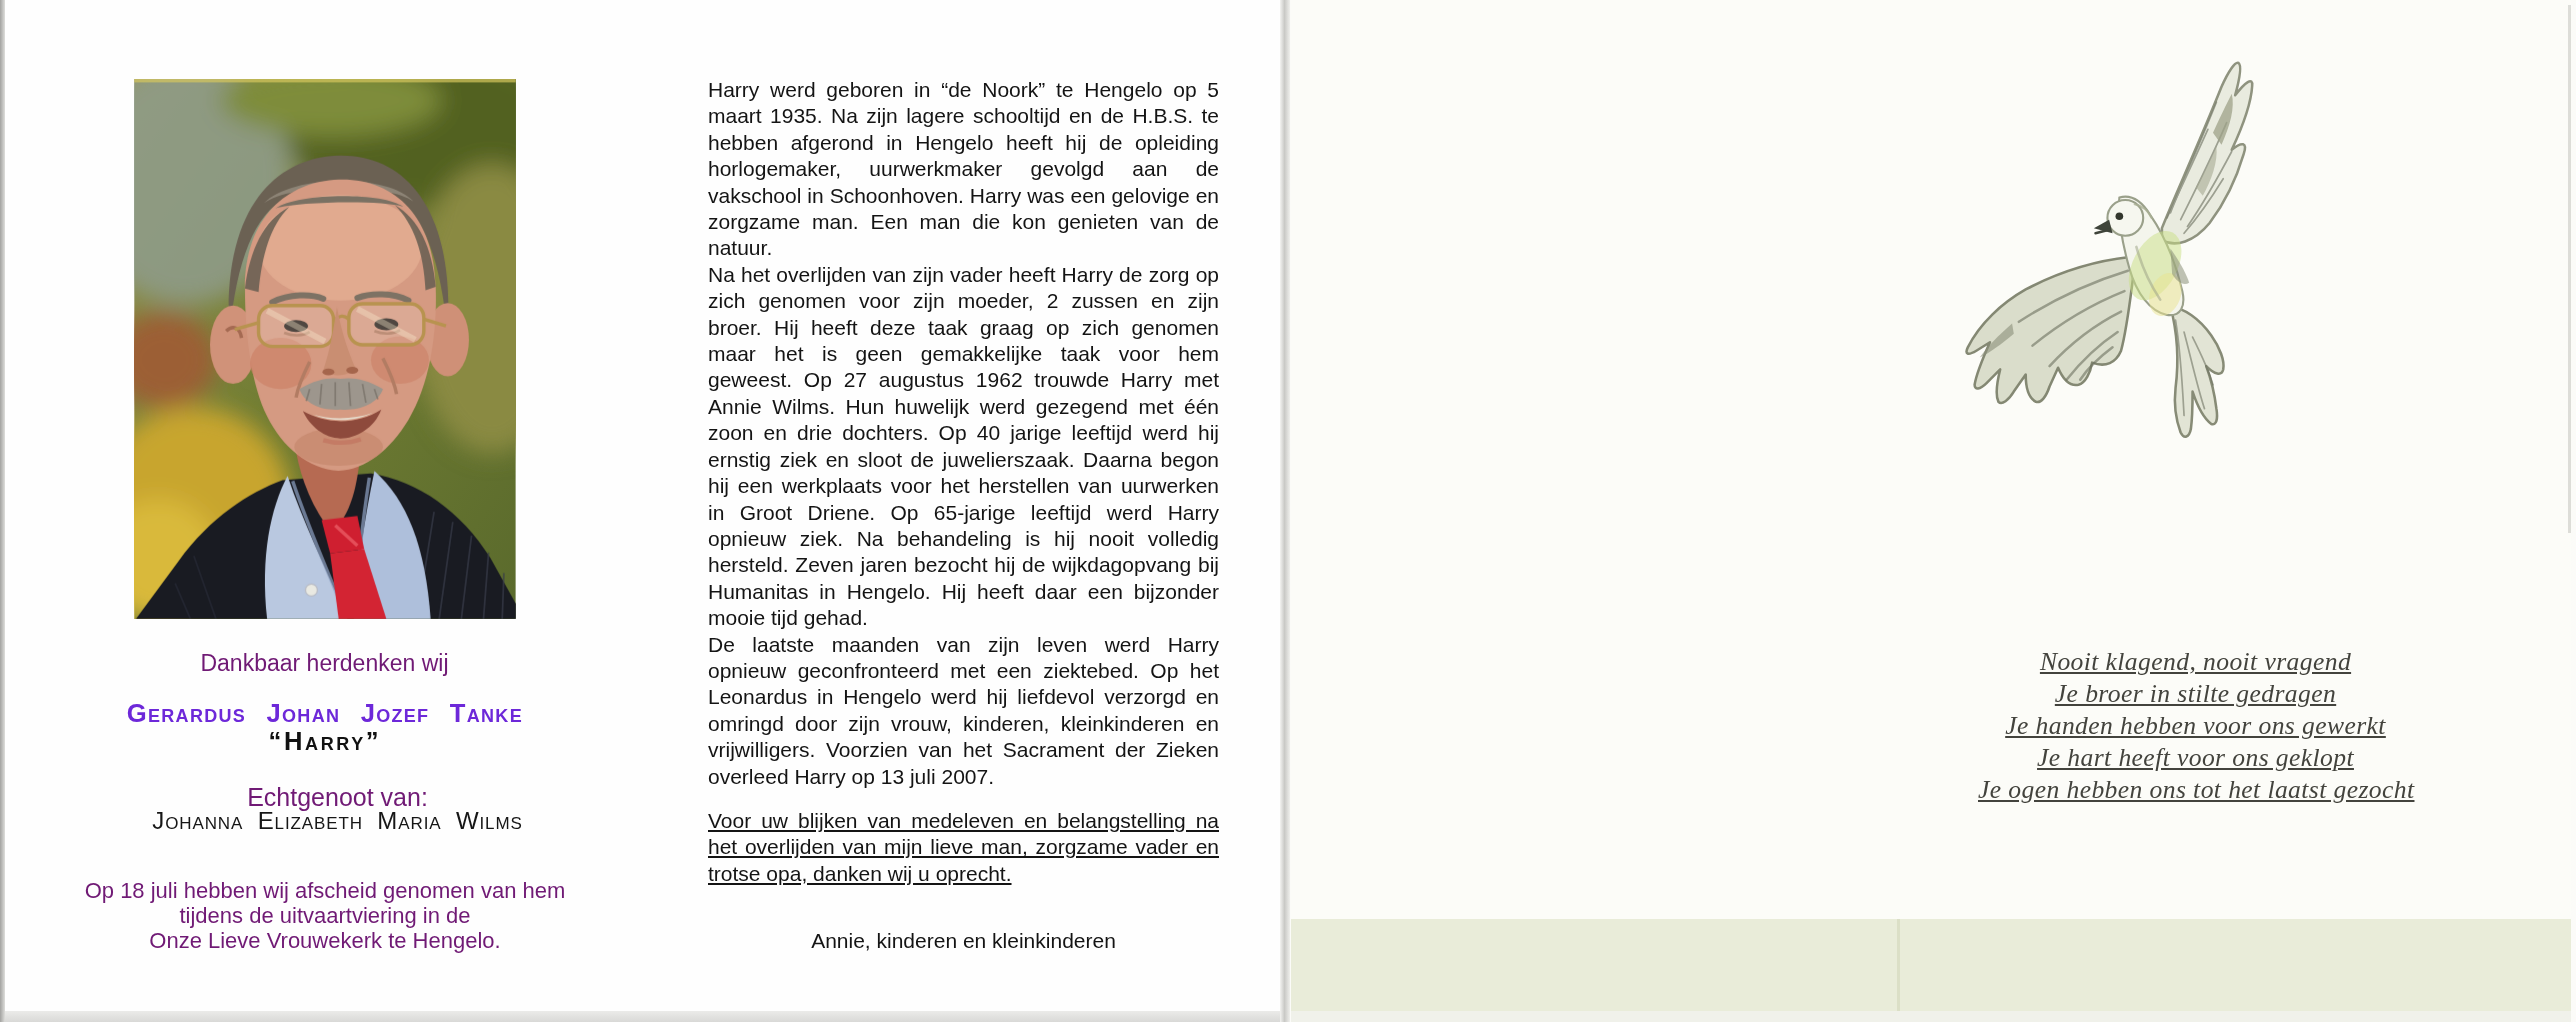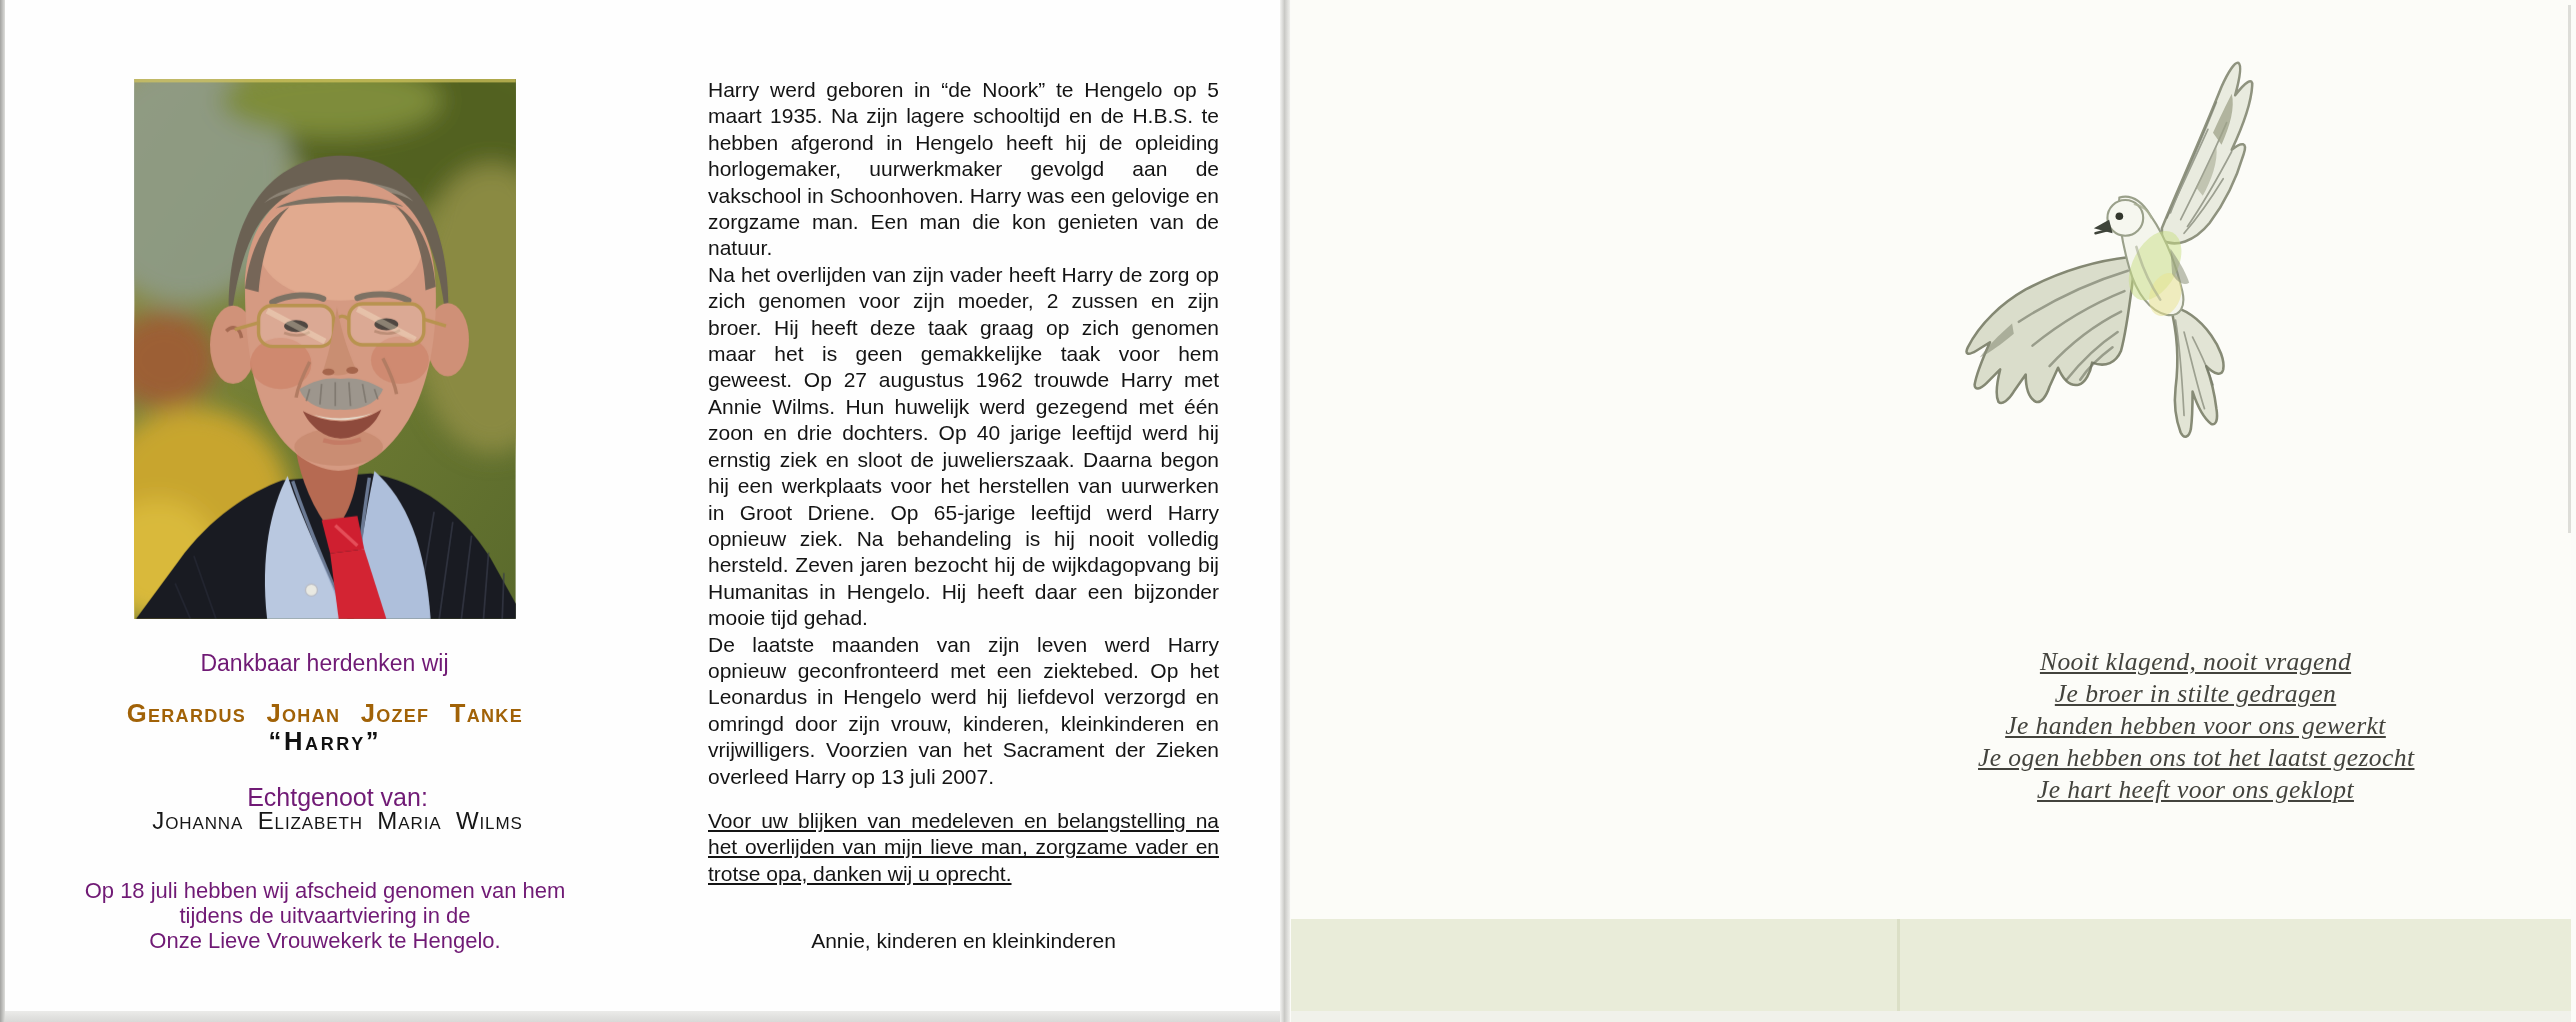--- a/index.html
+++ b/index.html
@@ -19,21 +19,21 @@
     background:linear-gradient(90deg,#f3f3f1 0%,#c9c9c6 45%,#efefec 100%);}
   #right-edge{left:2568px;top:5.1px;width:2.6px;height:528px;background:#d4d4cf;opacity:.8;}
   #green-band{left:1291px;top:919px;width:1280px;height:92px;background:#e9ecd9;}
   #band-crease{left:1897px;top:919px;width:3.4px;height:92px;background:#dbdfc6;}
   #right-bottom-strip{left:1291px;top:1011px;width:1280px;height:12px;background:#f0f1ea;}
 
   
   .ctext{text-align:center;color:#701a75;}
   #caption{left:69px;top:650px;width:511px;font-size:23px;}
   #deceased-name{left:26.4px;top:699px;width:597px;font-size:25.6px;font-weight:bold;
-    font-variant:small-caps;letter-spacing:1.3px;word-spacing:12px;color:#a16207;}
+    font-variant:small-caps;letter-spacing:1.3px;word-spacing:12px;color:#6d28d9;}
   #deceased-nickname{left:26.4px;top:727px;width:597px;font-size:25.6px;font-weight:bold;
     font-variant:small-caps;letter-spacing:2.6px;color:#111;}
   #spouse-label{left:82px;top:783px;width:511px;font-size:25px;}
   #spouse-name{left:39px;top:807px;width:597px;font-size:24px;
     font-variant:small-caps;letter-spacing:0.9px;word-spacing:6.8px;color:#161616;}
   #farewell{left:31px;top:878px;width:588px;font-size:22px;line-height:25px;}
 
   
   #bio-column{left:708px;top:77px;width:511px;color:#141414;
     font-size:21px;line-height:26.4px;text-align:justify;}
@@ -236,16 +236,16 @@
     <circle cx="186" cy="194" r="4.5" fill="#32362c"></circle>
     <path d="M204,180 C214,182 220,188 224,196" stroke="#aab095" stroke-width="2.5" fill="none" opacity="0.8"></path>
   </g>
 </svg>
 </div>
 
 <div class="abs" id="poem">
   <div>Nooit klagend, nooit vragend</div>
   <div>Je broer in stilte gedragen</div>
   <div>Je handen hebben voor ons gewerkt</div>
+  <div>Je hart heeft voor ons geklopt</div>
   <div>Je ogen hebben ons tot het laatst gezocht</div>
-  <div>Je hart heeft voor ons geklopt</div>
 </div>
 
 
 </body></html>

